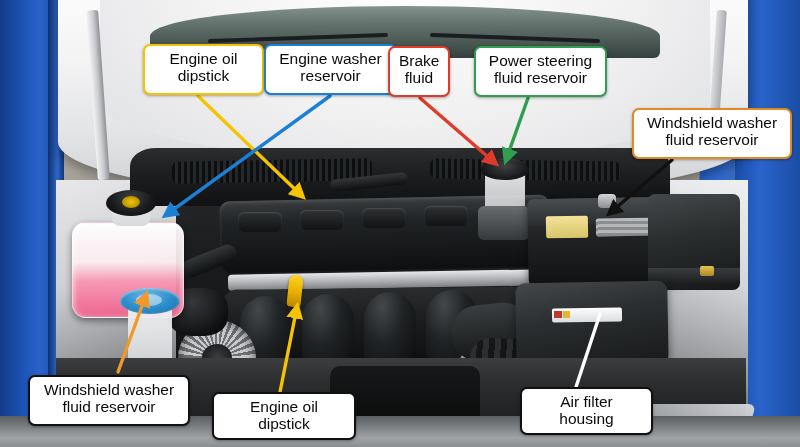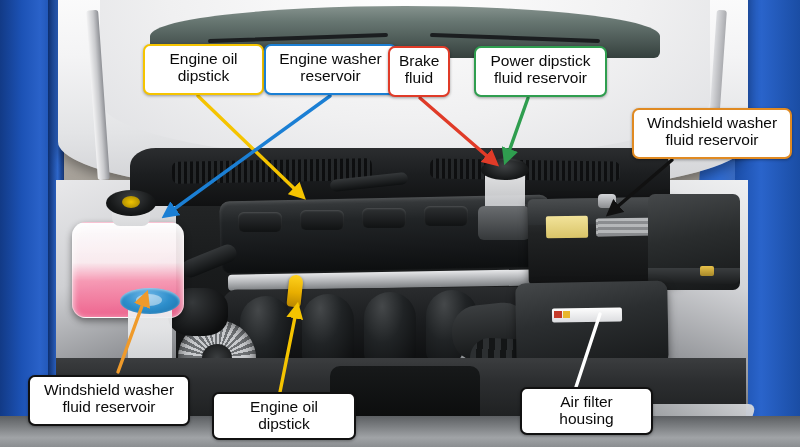--- a/index.html
+++ b/index.html
@@ -466,21 +466,21 @@
       <line x1="576" y1="387" x2="600" y2="314" stroke="#ffffff" stroke-width="3.4" stroke-linecap="round"></line>
     </svg>
 
   <div id="callouts">
       <div class="callout" style="left: 143px; top: 44px; width: 121px; min-height: 51px; border-color: rgb(245, 196, 0);">Engine oil
 dipstick</div>
       <div class="callout" style="left: 264px; top: 44px; width: 133px; min-height: 51px; border-color: rgb(27, 127, 212);">Engine washer
 reservoir</div>
       <div class="callout" style="left: 388px; top: 46px; width: 62px; min-height: 51px; border-color: rgb(224, 59, 40);">Brake
 fluid</div>
-      <div class="callout" style="left: 474px; top: 46px; width: 133px; min-height: 51px; border-color: rgb(47, 158, 79);">Power dipstick
+      <div class="callout" style="left: 474px; top: 46px; width: 133px; min-height: 51px; border-color: rgb(47, 158, 79);">Power steering
 fluid reservoir</div>
       <div class="callout" style="left: 632px; top: 108px; width: 160px; min-height: 51px; border-color: rgb(224, 138, 34);">Windshield washer
 fluid reservoir</div>
       <div class="callout" style="left: 28px; top: 375px; width: 162px; min-height: 51px; border-color: rgb(17, 17, 17);">Windshield washer
 fluid reservoir</div>
       <div class="callout" style="left: 212px; top: 392px; width: 144px; min-height: 32px; border-color: rgb(17, 17, 17);">Engine oil dipstick</div>
       <div class="callout" style="left: 520px; top: 387px; width: 133px; min-height: 32px; border-color: rgb(17, 17, 17);">Air filter housing</div>
     </div>
 
 </div>

